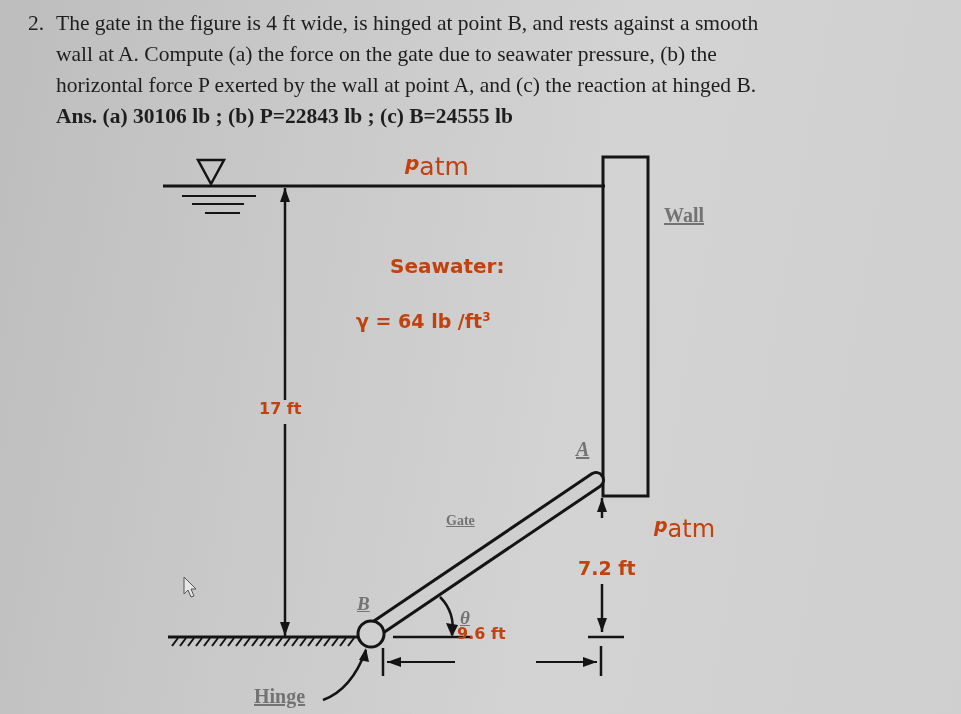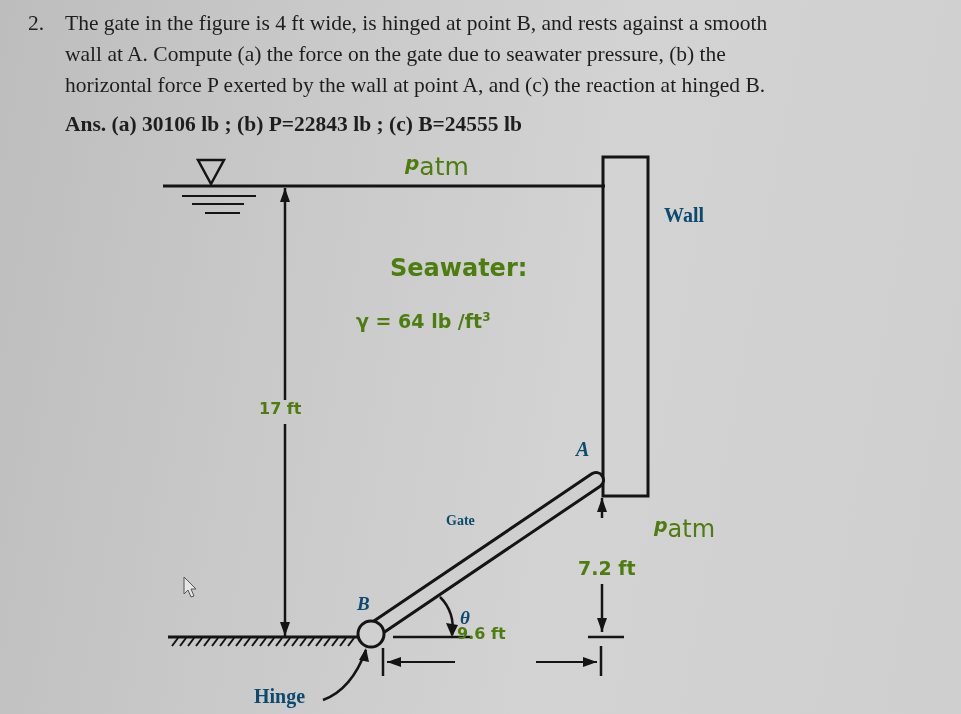--- a/index.html
+++ b/index.html
@@ -8,25 +8,25 @@
     background: linear-gradient(100deg, #bdbdbd 0%, #c9c9c9 30%, #d3d3d3 60%, #cfcfcf 100%);
     position:relative;
     font-family: "Liberation Serif", serif;
     color:#1e1e1e;
   }
   .problem {
     position:absolute; left:28px; top:8px; width:900px;
     font-size:21.5px; line-height:31px;
   }
   .problem .num { position:absolute; left:0; top:0; }
-  .problem .line { position:absolute; left:37px; white-space:nowrap; }
-  .problem .ans { font-weight:bold;margin-top:8px; }
+  .problem .line { position:absolute; left:28px; white-space:nowrap; }
+  .problem .ans { font-weight:bold; }
   svg.fig { position:absolute; left:0; top:0; }
-  .lbl { position:absolute; font-family:"DejaVu Sans", sans-serif; font-weight:bold; color:#4d7c0f; white-space:nowrap; }
-  .lbl-serif { position:absolute; font-family:"Liberation Serif", serif; font-weight:bold; color:#0c4a6e; white-space:nowrap; }
+  .lbl { position:absolute; font-family:"DejaVu Sans", sans-serif; font-weight:bold; color:#c2410c; white-space:nowrap; }
+  .lbl-serif { position:absolute; font-family:"Liberation Serif", serif; font-weight:bold; color:#737373; white-space:nowrap;text-decoration:underline; }
   .it { font-style:italic; }
 </style>
 </head>
 <body>
 
 <div class="problem">
   <span class="num">2.</span>
   <span class="line" style="top:0px">The gate in the figure is 4 ft wide, is hinged at point B, and rests against a smooth</span>
   <span class="line" style="top:31px">wall at A. Compute (a) the force on the gate due to seawater pressure, (b) the</span>
   <span class="line" style="top:62px">horizontal force P exerted by the wall at point A, and (c) the reaction at hinged B.</span>
@@ -108,21 +108,21 @@
     <polygon points="366,648 359,660 369,662"></polygon>
   </g>
 
   <path d="M184,577 L184,594 L188,590 L191,597 L194,596 L191,589 L196,589 Z" fill="#e6e6e6" stroke="#555" stroke-width="1"></path>
 </svg>
 
 <div class="lbl" style="left:405px;top:151px;font-size:25px;font-weight:normal;">
   <span class="it" style="font-weight:bold;font-size:20px;vertical-align:5px;">p</span><span>atm</span>
 </div>
 <div class="lbl-serif" style="left:664px;top:204px;font-size:20px;">Wall</div>
-<div class="lbl" style="left:390px;top:254px;font-size:24px;">Seawater:</div>
+<div class="lbl" style="left:390px;top:254px;font-size:20px;">Seawater:</div>
 <div class="lbl" style="left:356px;top:282px;font-size:19px;margin-top:28px;">
   <span>γ = 64 lb /ft</span><sup style="font-size:12px;">3</sup>
 </div>
 <div class="lbl" style="left:259px;top:399px;font-size:16px;">17 ft</div>
 <div class="lbl-serif it" style="left:576px;top:438px;font-size:20px;">A</div>
 <div class="lbl-serif" style="left:446px;top:513px;font-size:14px;">Gate</div>
 <div class="lbl" style="left:654px;top:514px;font-size:24px;font-weight:normal;">
   <span class="it" style="font-weight:bold;font-size:19px;vertical-align:5px;">p</span><span>atm</span>
 </div>
 <div class="lbl" style="left:566px;top:557px;font-size:19px;margin-left:12px;">7.2 ft</div>

